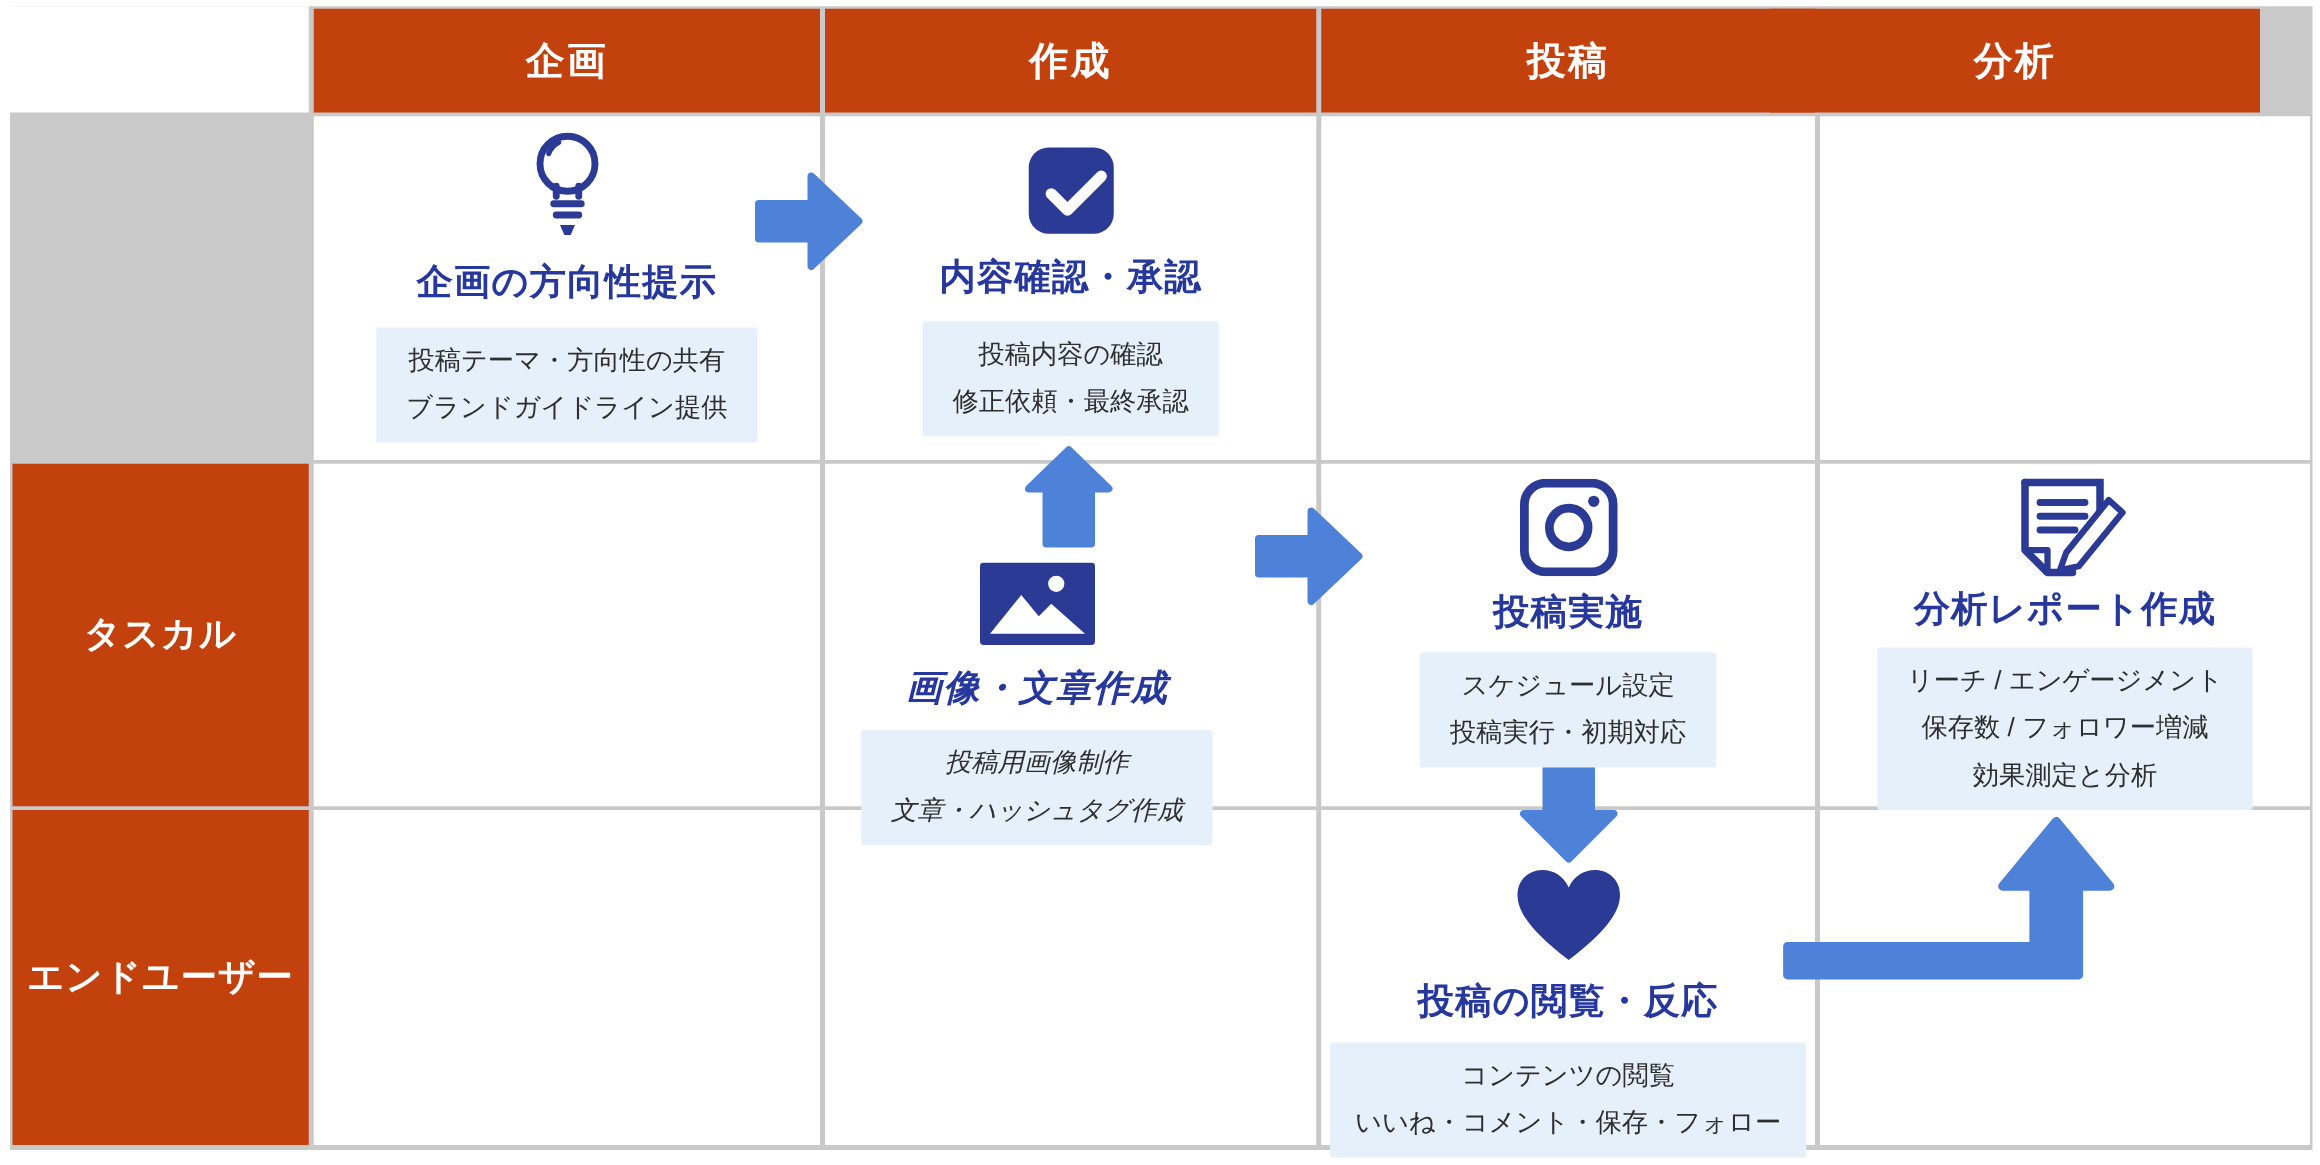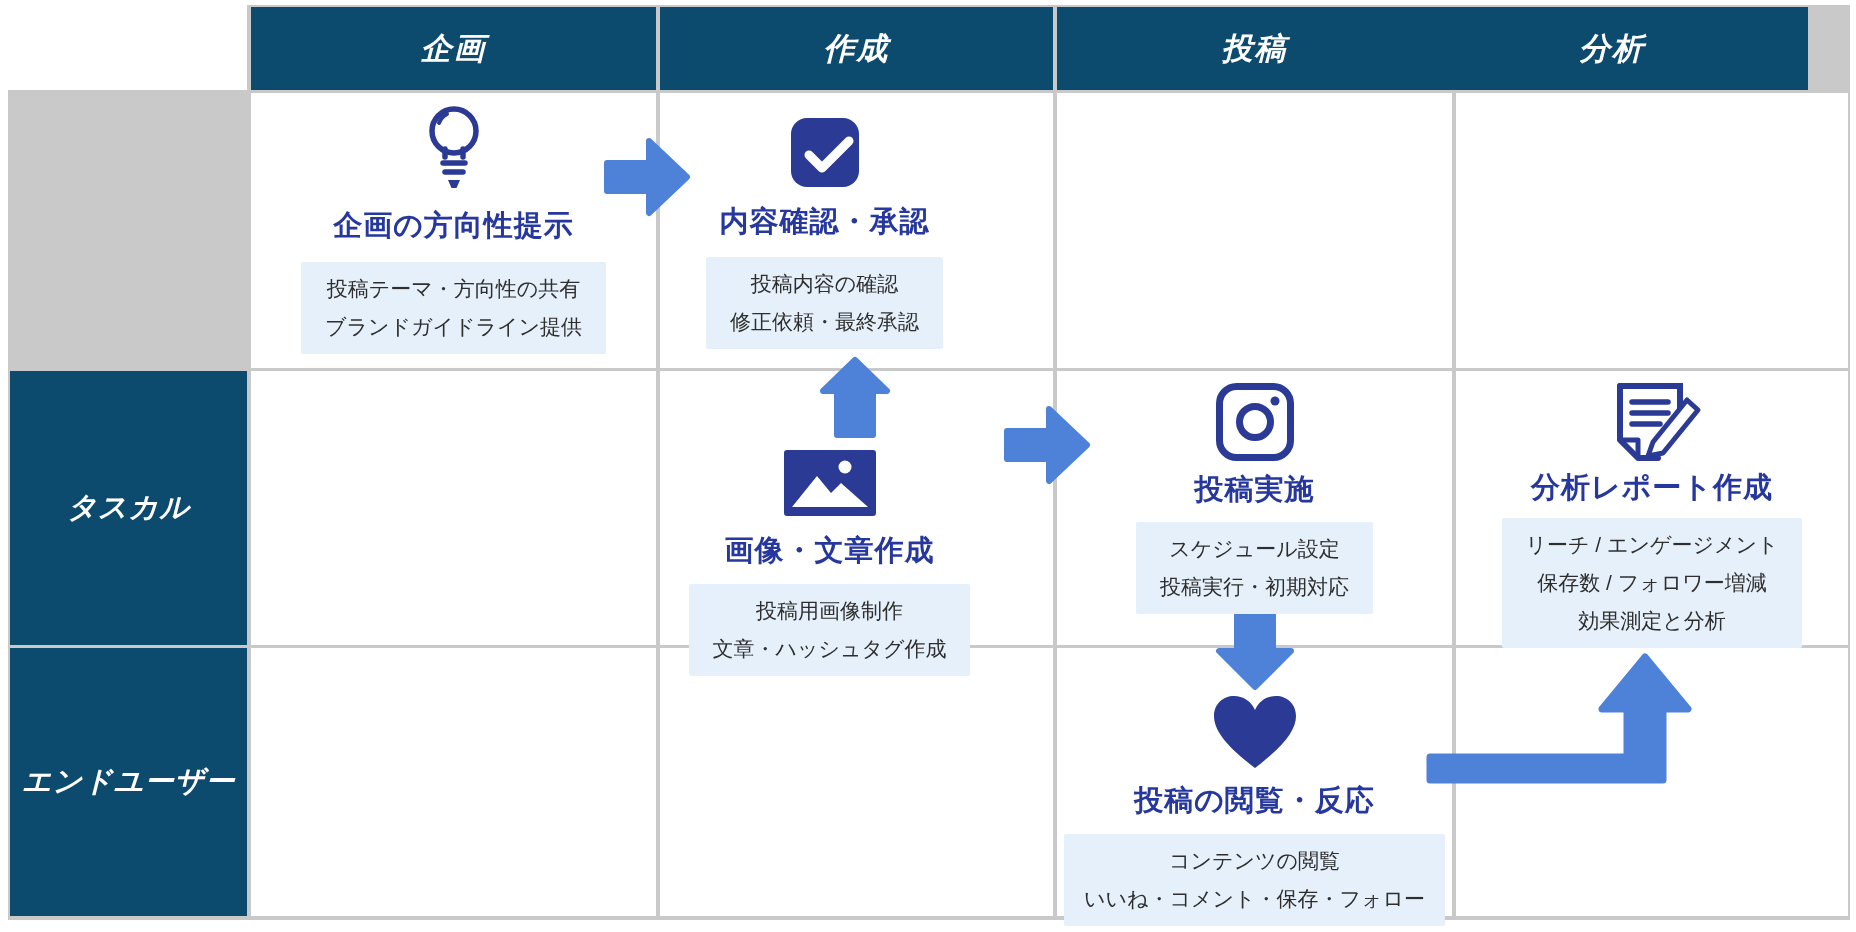--- a/index.html
+++ b/index.html
@@ -2,21 +2,21 @@
 <html><head>
 <meta charset="utf-8">
 <style>
   html,body{margin:0;padding:0;background:#ffffff;}
   .canvas{
     position:relative;width:1856px;height:932px;background:#ffffff;
     font-family:"Liberation Sans","DejaVu Sans",sans-serif;overflow:hidden;
   }
   .lines{position:absolute;left:8px;top:5px;width:1842px;height:915px;background:#c9c9c9;}
   .cell{position:absolute;}
-  .cell.blue{background:#0c4a6e;display:flex;align-items:center;justify-content:center;font-style:italic;}
+  .cell.blue{background:#c2410c;display:flex;align-items:center;justify-content:center;}
   .cell.white{background:#ffffff;}
   .hlabel{color:#ffffff;font-size:31px;font-weight:bold;letter-spacing:2px;}
   .rlabel{color:#ffffff;font-size:29px;font-weight:bold;letter-spacing:1px;}
   .content{position:absolute;display:flex;flex-direction:column;align-items:center;text-align:center;z-index:3;}
   .icon-wrap{display:flex;align-items:center;justify-content:center;}
   .step-title{font-size:29px;font-weight:bold;color:#26389d;letter-spacing:1px;white-space:nowrap;}
   .desc-box{background:#e5f0fb;border-radius:2px;padding:8px 24px;font-size:21px;line-height:38px;color:#2e2e2e;white-space:nowrap;}
   .arrow{position:absolute;z-index:2;}
   svg{display:block;}
 </style>
@@ -73,36 +73,36 @@
         <path d="M26,76 h12 l-3.5,8 h-5 z" fill="#2b3a94"></path>
       </svg>
     </div>
     <div class="step-title" style="margin-top:10px;">企画の方向性提示</div>
     <div class="desc-box" style="margin-top:16px;">
       <div>投稿テーマ・方向性の共有</div>
       <div>ブランドガイドライン提供</div>
     </div>
   </div>
 
-  <div class="content" style="left:628px;top:116px;width:393px;">
+  <div class="content" style="left:660px;top:116px;width:393px;">
     <div class="icon-wrap">
       <svg width="72" height="73" viewBox="0 0 72 73">
         <rect x="2" y="2" width="68" height="69" rx="16" fill="#2b3a94"></rect>
         <path d="M20,39 l13,13 l27,-27" fill="none" stroke="#ffffff" stroke-width="9" stroke-linecap="round" stroke-linejoin="round"></path>
       </svg>
     </div>
     <div class="step-title" style="margin-top:13px;">内容確認・承認</div>
     <div class="desc-box" style="margin-top:15px;">
       <div>投稿内容の確認</div>
       <div>修正依頼・最終承認</div>
     </div>
   </div>
 
 
-  <div class="content" style="left:660px;top:450px;width:339px;">
+  <div class="content" style="left:660px;top:450px;width:339px;font-style:italic;">
     <div class="icon-wrap">
       <svg width="92" height="66" viewBox="0 0 92 66">
         <rect width="92" height="66" rx="3" fill="#2b3a94"></rect>
         <circle cx="61" cy="17" r="6.5" fill="#ffffff"></circle>
         <path d="M8,57 L33,26 L47,43 L57,33 L84,57 Z" fill="#ffffff"></path>
       </svg>
     </div>
     <div class="step-title" style="margin-top:15px;">画像・文章作成</div>
     <div class="desc-box" style="margin-top:13px;">
       <div>投稿用画像制作</div>

